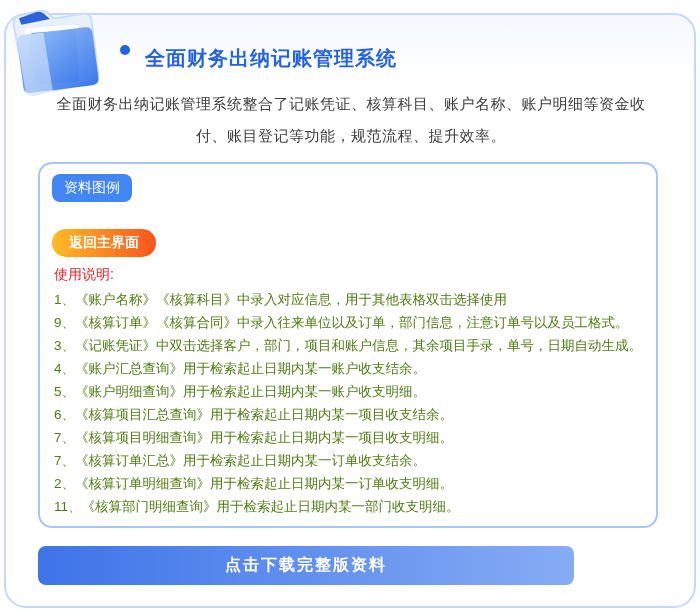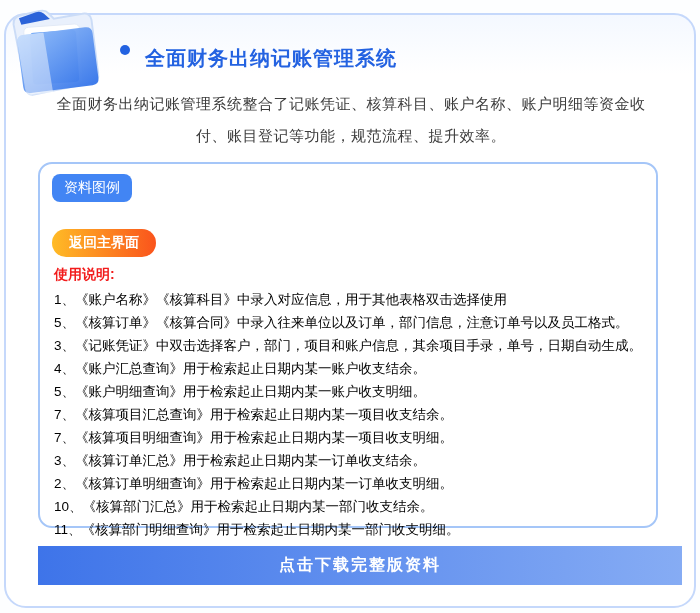--- a/index.html
+++ b/index.html
@@ -36,27 +36,27 @@
     padding:10px 0 0 12px;}
 
   .legend-badge{display:inline-block;background:var(--badge_blue);color:#fff;
     font-size:14px;padding:5px 12px;border-radius:8px;cursor:pointer;}
 
   .back-btn{display:block;width:max-content;margin-top:27px;
     background:linear-gradient(90deg,var(--back_grad_start),var(--back_grad_end));
     color:#fff;font-size:14px;font-weight:bold;padding:5px 17px;border-radius:999px;
     border:none;cursor:pointer;font-family:inherit;}
 
-  .usage-title{margin-top:9px;margin-left:2px;font-size:14px;font-weight:bold;color:var(--red);}
+  .usage-title{margin-top:9px;margin-left:2px;font-size:14px;font-weight:normal;color:var(--red);}
 
   .list{margin-top:4px;margin-left:2px;}
-  .list-item{font-size:13.5px;line-height:23px;color:#000000;white-space:nowrap;}
+  .list-item{font-size:13.5px;line-height:23px;color:#4d7c0f;white-space:nowrap;}
 
-  .download{position:absolute;left:38px;top:546px;width:644px;height:39px;
-    border:none;border-radius:0;cursor:pointer;
+  .download{position:absolute;left:38px;top:546px;width:536px;height:39px;
+    border:none;border-radius:8px;cursor:pointer;
     background:linear-gradient(90deg,var(--download_grad_start),var(--download_grad_end));
     color:#fff;font-size:16px;font-weight:bold;letter-spacing:2px;font-family:Liberation Mono, monospace;}
 </style>
 </head>
 <body>
 
 <div class="stage">
 
   <div class="card"></div>
 
@@ -87,28 +87,27 @@
   </div>
 
   <p class="intro">全面财务出纳记账管理系统整合了记账凭证、核算科目、账户名称、账户明细等资金收付、账目登记等功能，规范流程、提升效率。</p>
 
   <div class="panel">
     <span class="legend-badge">资料图例</span>
     <button class="back-btn">返回主界面</button>
     <div class="usage-title">使用说明:</div>
     <div class="list">
       <div class="list-item">1、《账户名称》《核算科目》中录入对应信息，用于其他表格双击选择使用</div>
-      <div class="list-item">5、《核算订单》《核算合同》中录入往来单位以及订单，部门信息，注意订单号以及员工格式。</div>
+      <div class="list-item">9、《核算订单》《核算合同》中录入往来单位以及订单，部门信息，注意订单号以及员工格式。</div>
       <div class="list-item">3、《记账凭证》中双击选择客户，部门，项目和账户信息，其余项目手录，单号，日期自动生成。</div>
       <div class="list-item">4、《账户汇总查询》用于检索起止日期内某一账户收支结余。</div>
       <div class="list-item">5、《账户明细查询》用于检索起止日期内某一账户收支明细。</div>
-      <div class="list-item">7、《核算项目汇总查询》用于检索起止日期内某一项目收支结余。</div>
+      <div class="list-item">6、《核算项目汇总查询》用于检索起止日期内某一项目收支结余。</div>
       <div class="list-item">7、《核算项目明细查询》用于检索起止日期内某一项目收支明细。</div>
-      <div class="list-item">3、《核算订单汇总》用于检索起止日期内某一订单收支结余。</div>
+      <div class="list-item">7、《核算订单汇总》用于检索起止日期内某一订单收支结余。</div>
       <div class="list-item">2、《核算订单明细查询》用于检索起止日期内某一订单收支明细。</div>
-      <div class="list-item">10、《核算部门汇总》用于检索起止日期内某一部门收支结余。</div>
       <div class="list-item">11、《核算部门明细查询》用于检索起止日期内某一部门收支明细。</div>
     </div>
   </div>
 
   <button class="download">点击下载完整版资料</button>
 
 </div>
 
 </body></html>

